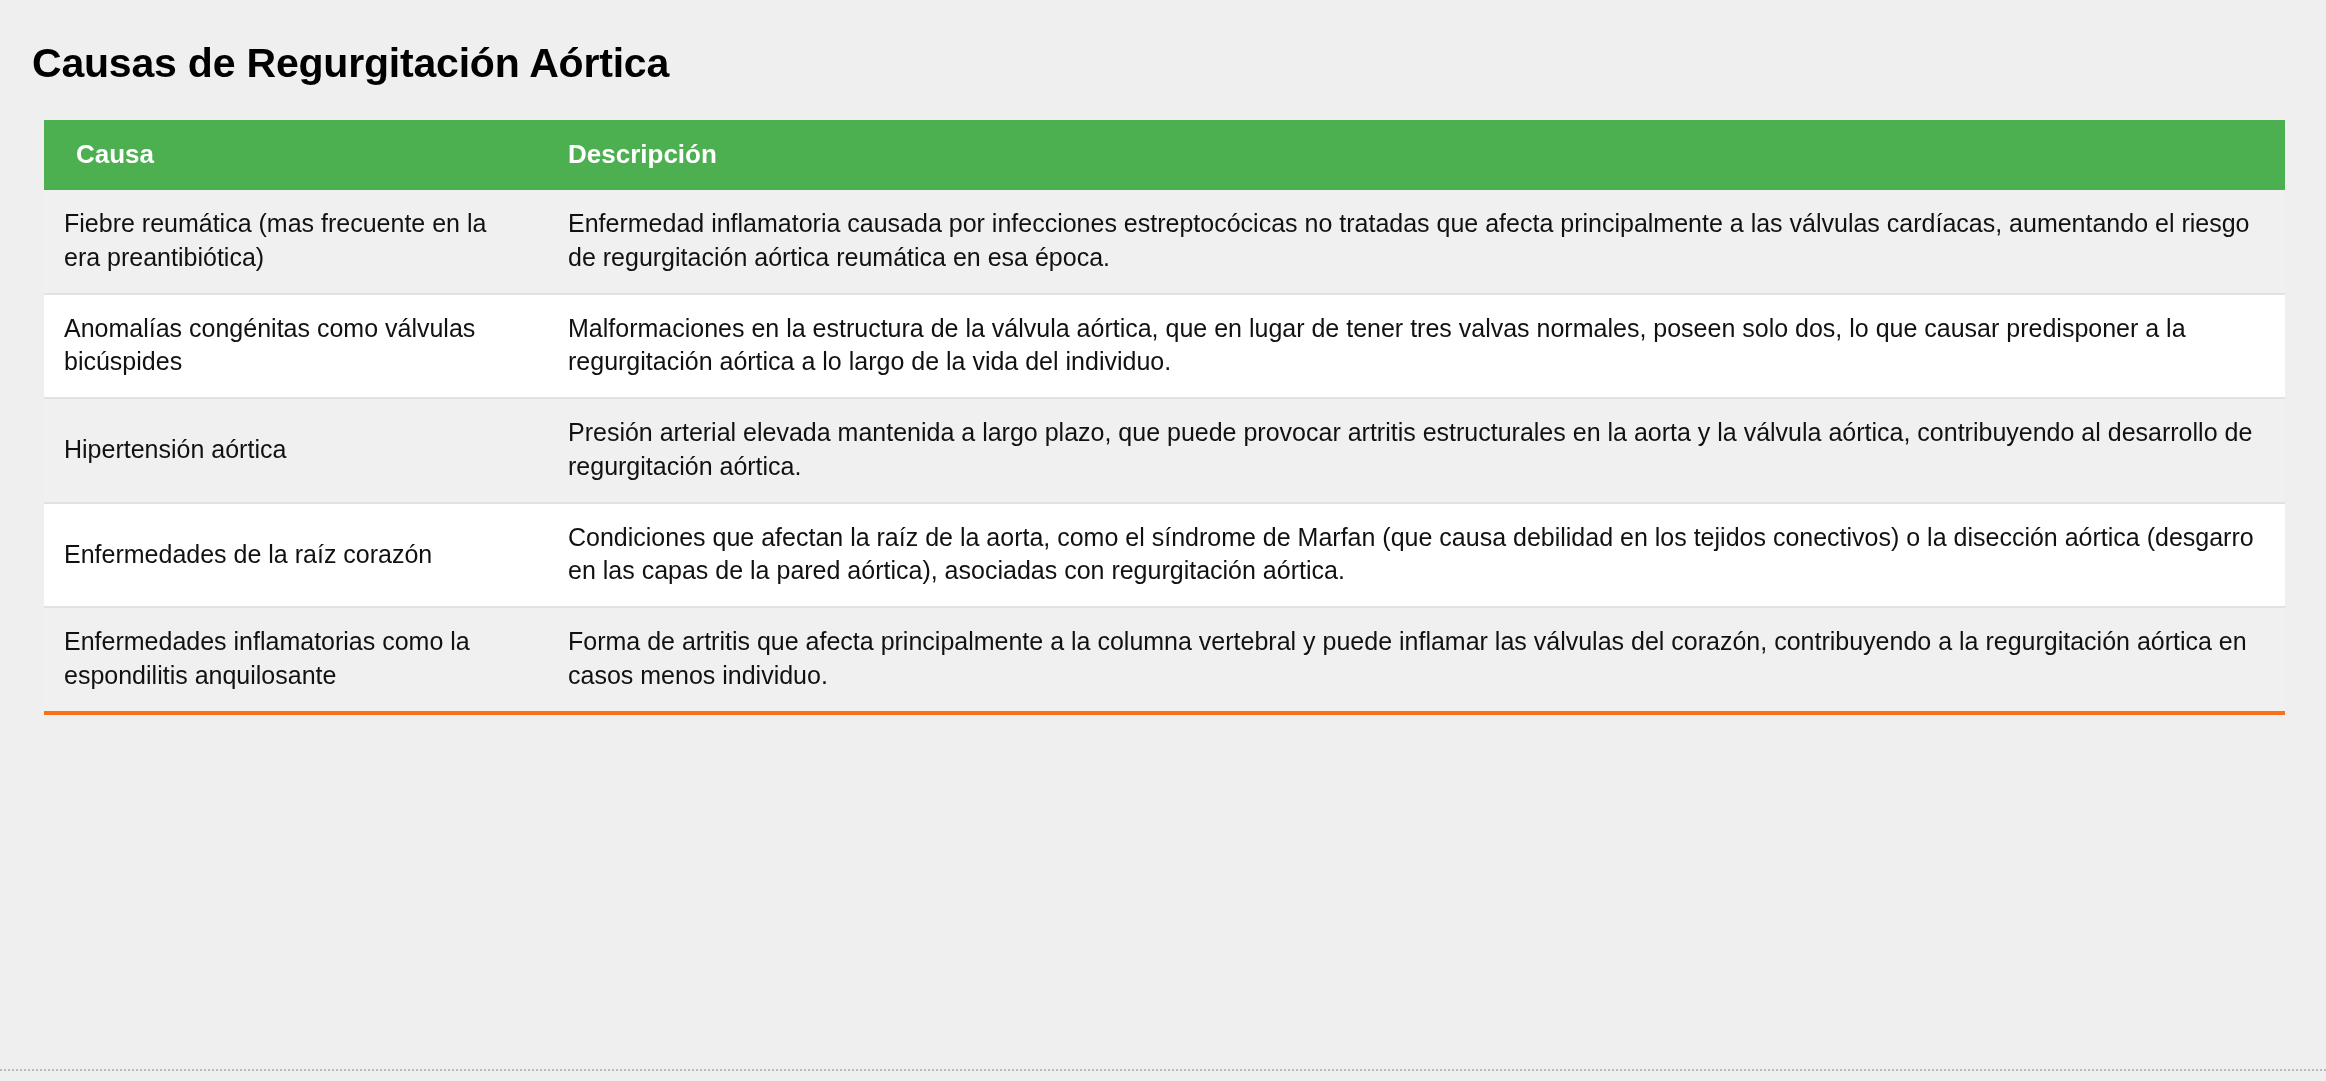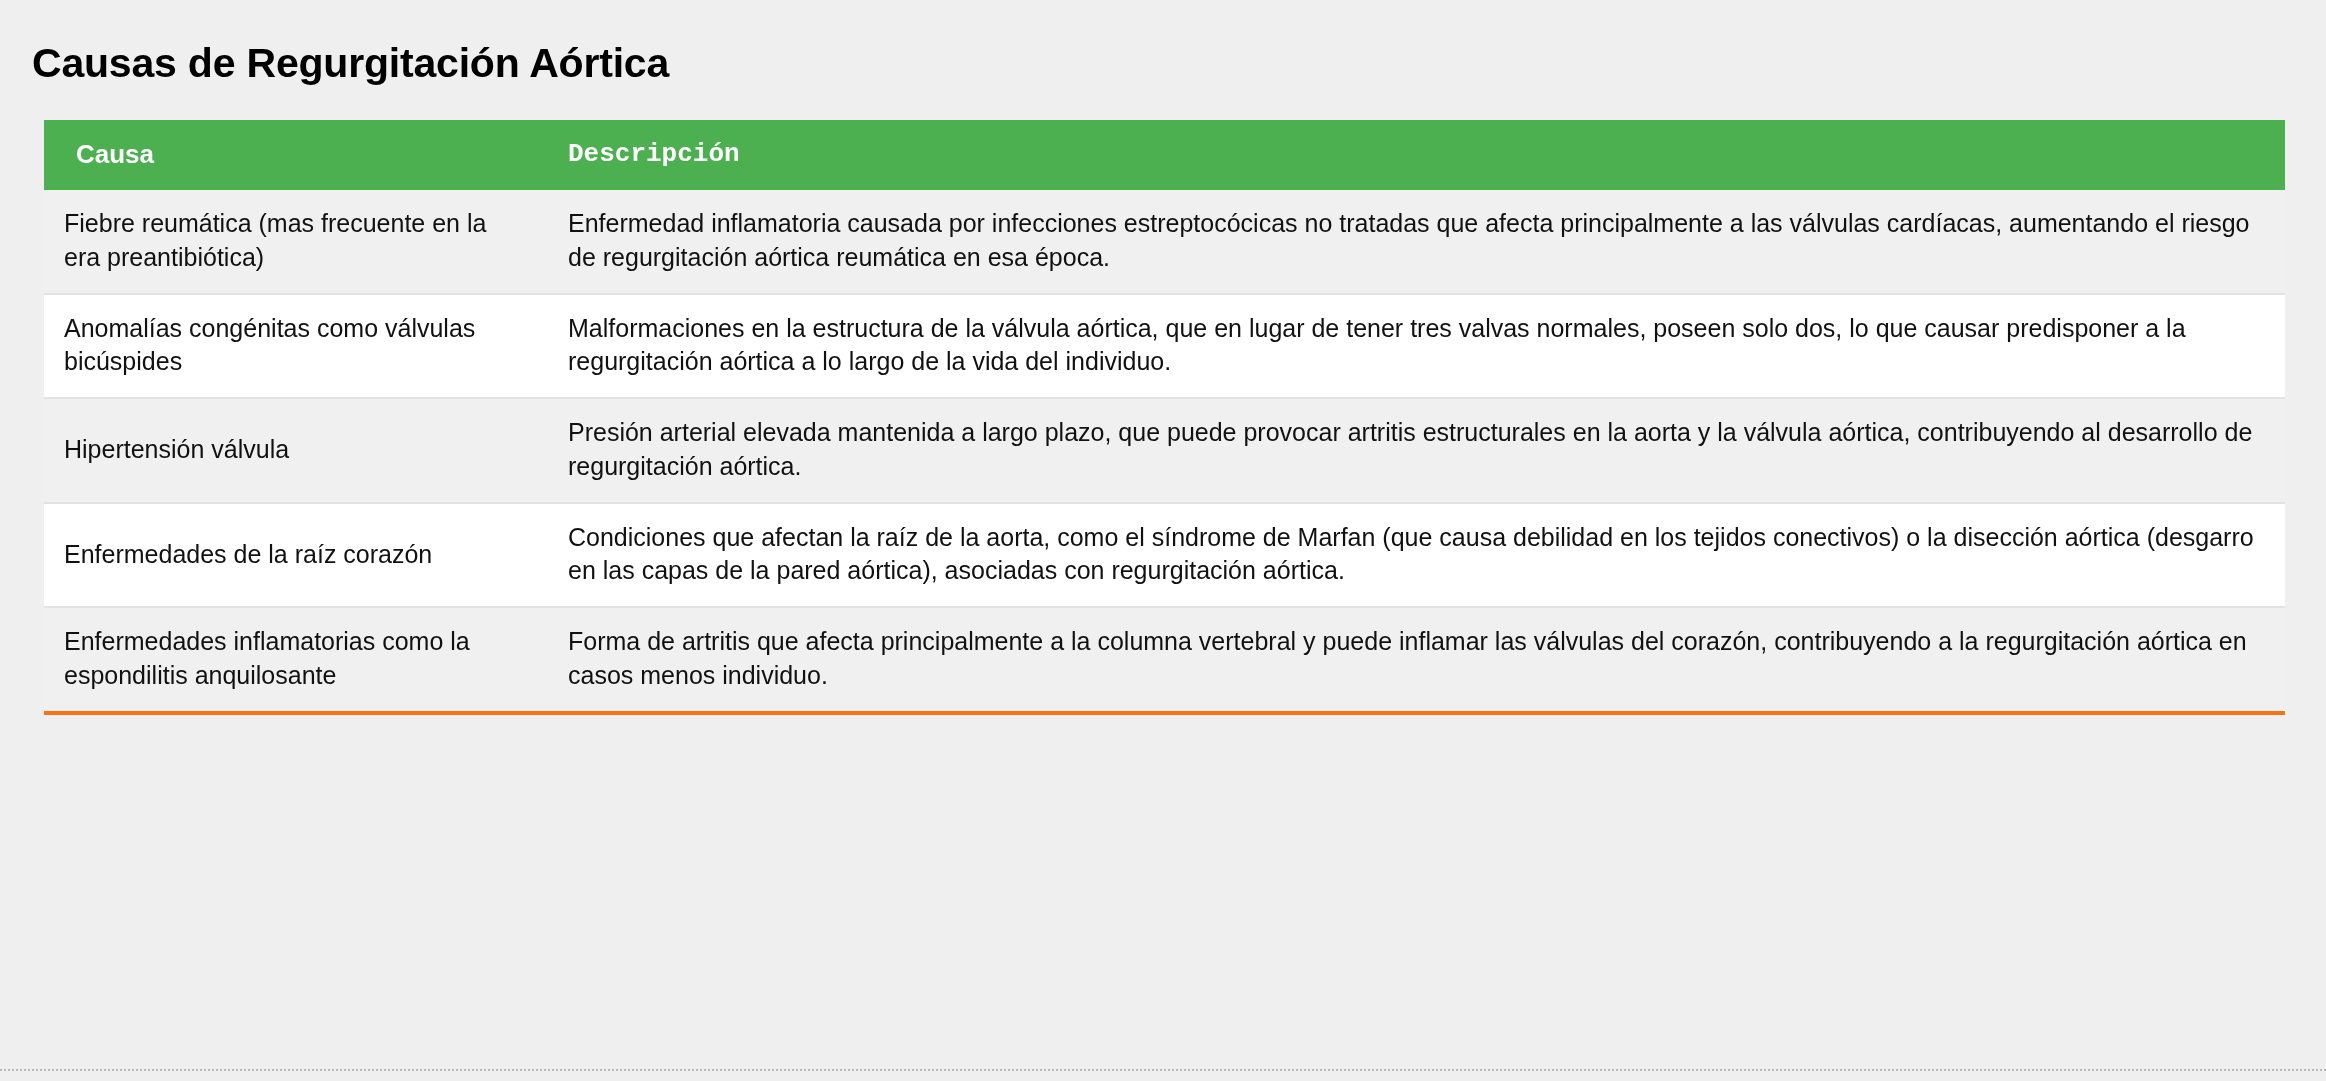--- a/index.html
+++ b/index.html
@@ -61,21 +61,20 @@
     font-weight: bold;
     text-align: left;
     padding: 19px 20px 20px 32px;
     vertical-align: middle;
     line-height: 1.2;
     border: none;
   }
 
   thead th.th-desc {
     padding-left: 24px;
-    font-family: Liberation Mono, monospace;
   }
 
   tbody td {
     font-size: 25px;
     color: #111111;
     line-height: 1.35;
     padding: 17px 20px 18px 20px;
     vertical-align: middle;
     border-bottom: 2px solid #e2e2e2;
     word-wrap: break-word;
@@ -122,21 +121,21 @@
       <tbody>
         <tr>
           <td class="td-cause">Fiebre reumática (mas frecuente en la era preantibiótica)</td>
           <td class="td-desc">Enfermedad inflamatoria causada por infecciones estreptocócicas no tratadas que afecta principalmente a las válvulas cardíacas, aumentando el riesgo de regurgitación aórtica reumática en esa época.</td>
         </tr>
         <tr>
           <td class="td-cause">Anomalías congénitas como válvulas bicúspides</td>
           <td class="td-desc">Malformaciones en la estructura de la válvula aórtica, que en lugar de tener tres valvas normales, poseen solo dos, lo que causar predisponer a la regurgitación aórtica a lo largo de la vida del individuo.</td>
         </tr>
         <tr>
-          <td class="td-cause">Hipertensión válvula</td>
+          <td class="td-cause">Hipertensión aórtica</td>
           <td class="td-desc">Presión arterial elevada mantenida a largo plazo, que puede provocar artritis estructurales en la aorta y la válvula aórtica, contribuyendo al desarrollo de regurgitación aórtica.</td>
         </tr>
         <tr>
           <td class="td-cause">Enfermedades de la raíz corazón</td>
           <td class="td-desc">Condiciones que afectan la raíz de la aorta, como el síndrome de Marfan (que causa debilidad en los tejidos conectivos) o la disección aórtica (desgarro en las capas de la pared aórtica), asociadas con regurgitación aórtica.</td>
         </tr>
         <tr>
           <td class="td-cause">Enfermedades inflamatorias como la espondilitis anquilosante</td>
           <td class="td-desc">Forma de artritis que afecta principalmente a la columna vertebral y puede inflamar las válvulas del corazón, contribuyendo a la regurgitación aórtica en casos menos individuo.</td>
         </tr>

